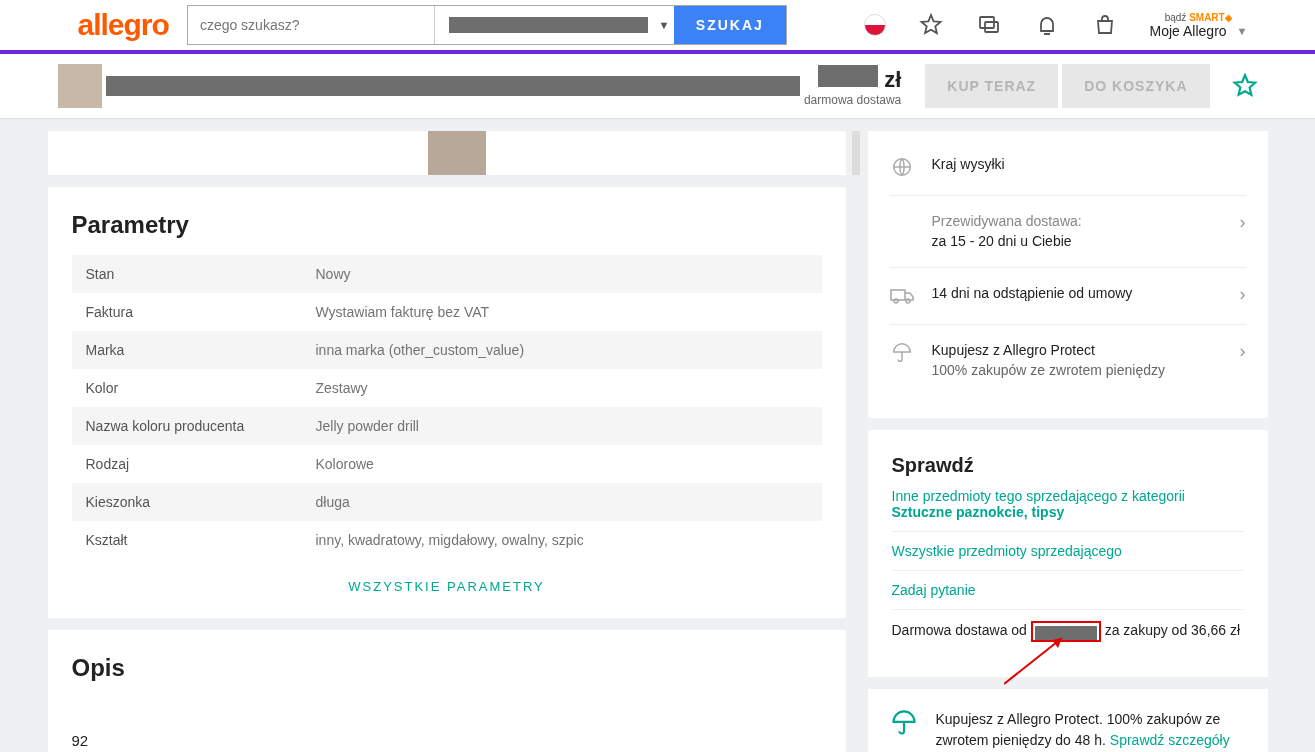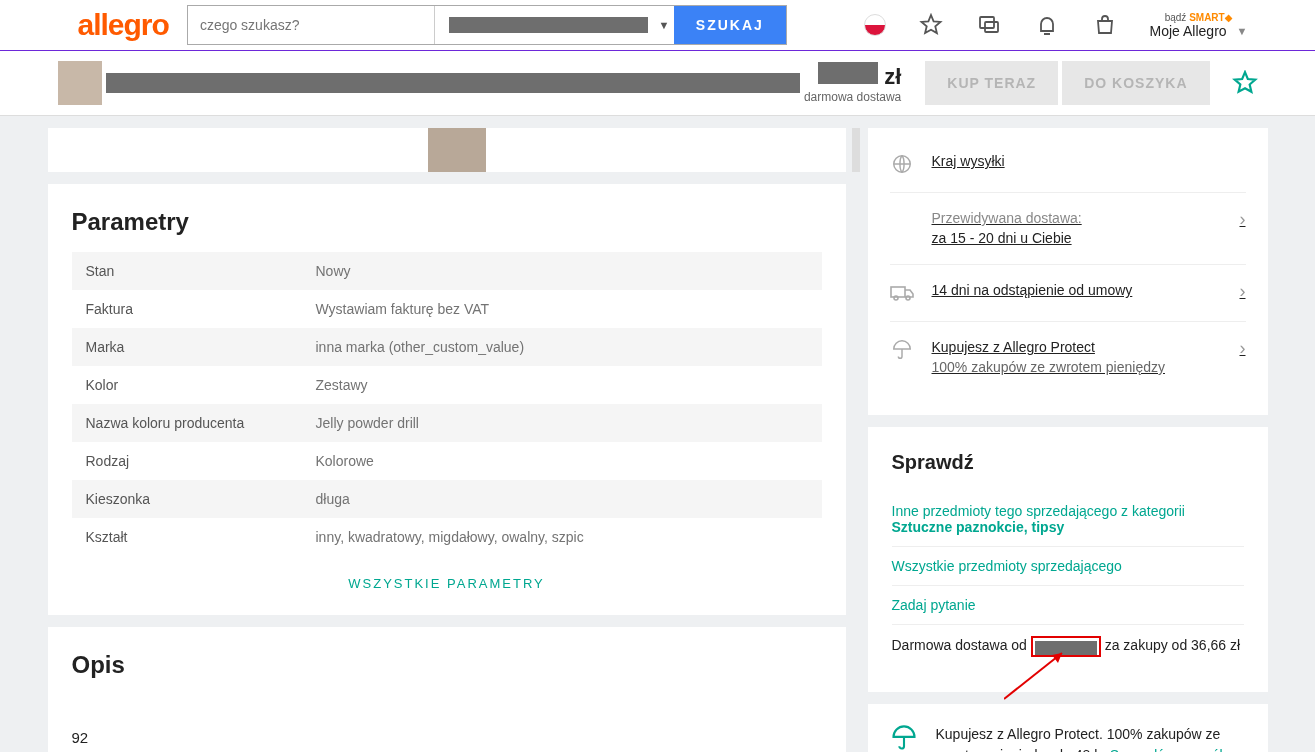--- a/index.html
+++ b/index.html
@@ -1,17 +1,17 @@
 <!DOCTYPE html>
 <html><head>
 <meta charset="utf-8">
 <style>
 * { margin:0; padding:0; box-sizing:border-box; font-family: Arial, sans-serif; }
 body { background:#eef0f2; color:#222; font-size:14px; }
-.header { background:#fff; border-bottom:1px solid #6d28d9; }
+.header { background:#fff; border-bottom:4px solid #6d28d9; }
 .header-inner { max-width:1280px; margin:0 auto; display:flex; align-items:center; padding:5px 0; gap:18px; }
 .logo { color:#ff5a00; font-size:30px; font-weight:bold; letter-spacing:-1px; padding-left:60px; }
 .search-wrap { display:flex; flex:1; max-width:600px; border:1px solid #aaa; height:40px; }
 .search-input { flex:1; border:none; padding:0 12px; font-size:14px; outline:none; }
 .search-cat { width:240px; display:flex; align-items:center; border-left:1px solid #ccc; position:relative; }
 .search-cat-bar { flex:1; height:16px; background:#6e6e6e; margin:0 6px 0 14px; }
 .search-cat .chev { width:20px; text-align:center; color:#555; font-size:11px; }
 .search-btn { background:#3b82f6; color:#fff; border:none; padding:0 22px; font-size:14px; letter-spacing:2px; font-weight:600; }
 .hdr-icons { display:flex; align-items:center; gap:32px; margin-left:auto; padding-right:50px; }
 .hdr-icon { width:26px; height:26px; display:flex; align-items:center; justify-content:center; color:#555; }
@@ -48,30 +48,30 @@
 .params-table tr:nth-child(odd) { background:#f5f5f5; }
 .params-table td { padding:11px 14px; font-size:14px; color:#737373; }
 .params-table td:first-child { width:230px; color:#555; }
 .link { color:#00a790; }
 .all-params { text-align:center; padding:20px 0 0; letter-spacing:2px; font-size:13px; color:#00a790; font-weight:500; }
 
 .desc-card { padding:24px; }
 .desc-title { font-size:24px; font-weight:700; margin-bottom:50px; }
 .desc-body { font-size:15px; }
 
-.info-card { padding:8px 22px 22px;text-decoration:underline; }
+.info-card { padding:8px 22px 22px; }
 .info-row { display:flex; align-items:flex-start; gap:18px; padding:16px 0; border-bottom:1px solid #eee; }
 .info-row:last-child { border-bottom:none; }
 .info-icon { width:24px; height:24px; color:#aaa; flex-shrink:0; display:flex; align-items:center; justify-content:center; }
 .info-text { flex:1; font-size:14px; line-height:1.4; }
 .info-sub { color:#666; }
 .chev-r { color:#999; font-size:18px; flex-shrink:0; }
 
 .check-card { padding:24px; }
-.check-title { font-size:20px; font-weight:600; margin-bottom:18px; }
+.check-title { font-size:20px; font-weight:600; }
 .check-list { }
 .check-item { padding:11px 0; border-bottom:1px solid #eee; font-size:14px; }
 .check-item:last-child { border-bottom:none; }
 .check-item a { color:#00a790; text-decoration:none; }
 .check-item b { color:#00a790; font-weight:bold; }
 .freeship-row { position:relative; }
 .redbox { display:inline-block; border:2px solid #e20000; padding:0 2px; vertical-align:middle; }
 .redbox-bar { display:inline-block; width:62px; height:14px; background:#6e6e6e; vertical-align:middle; }
 .arrow-svg { position:absolute; left:112px; top:24px; pointer-events:none; }
 

